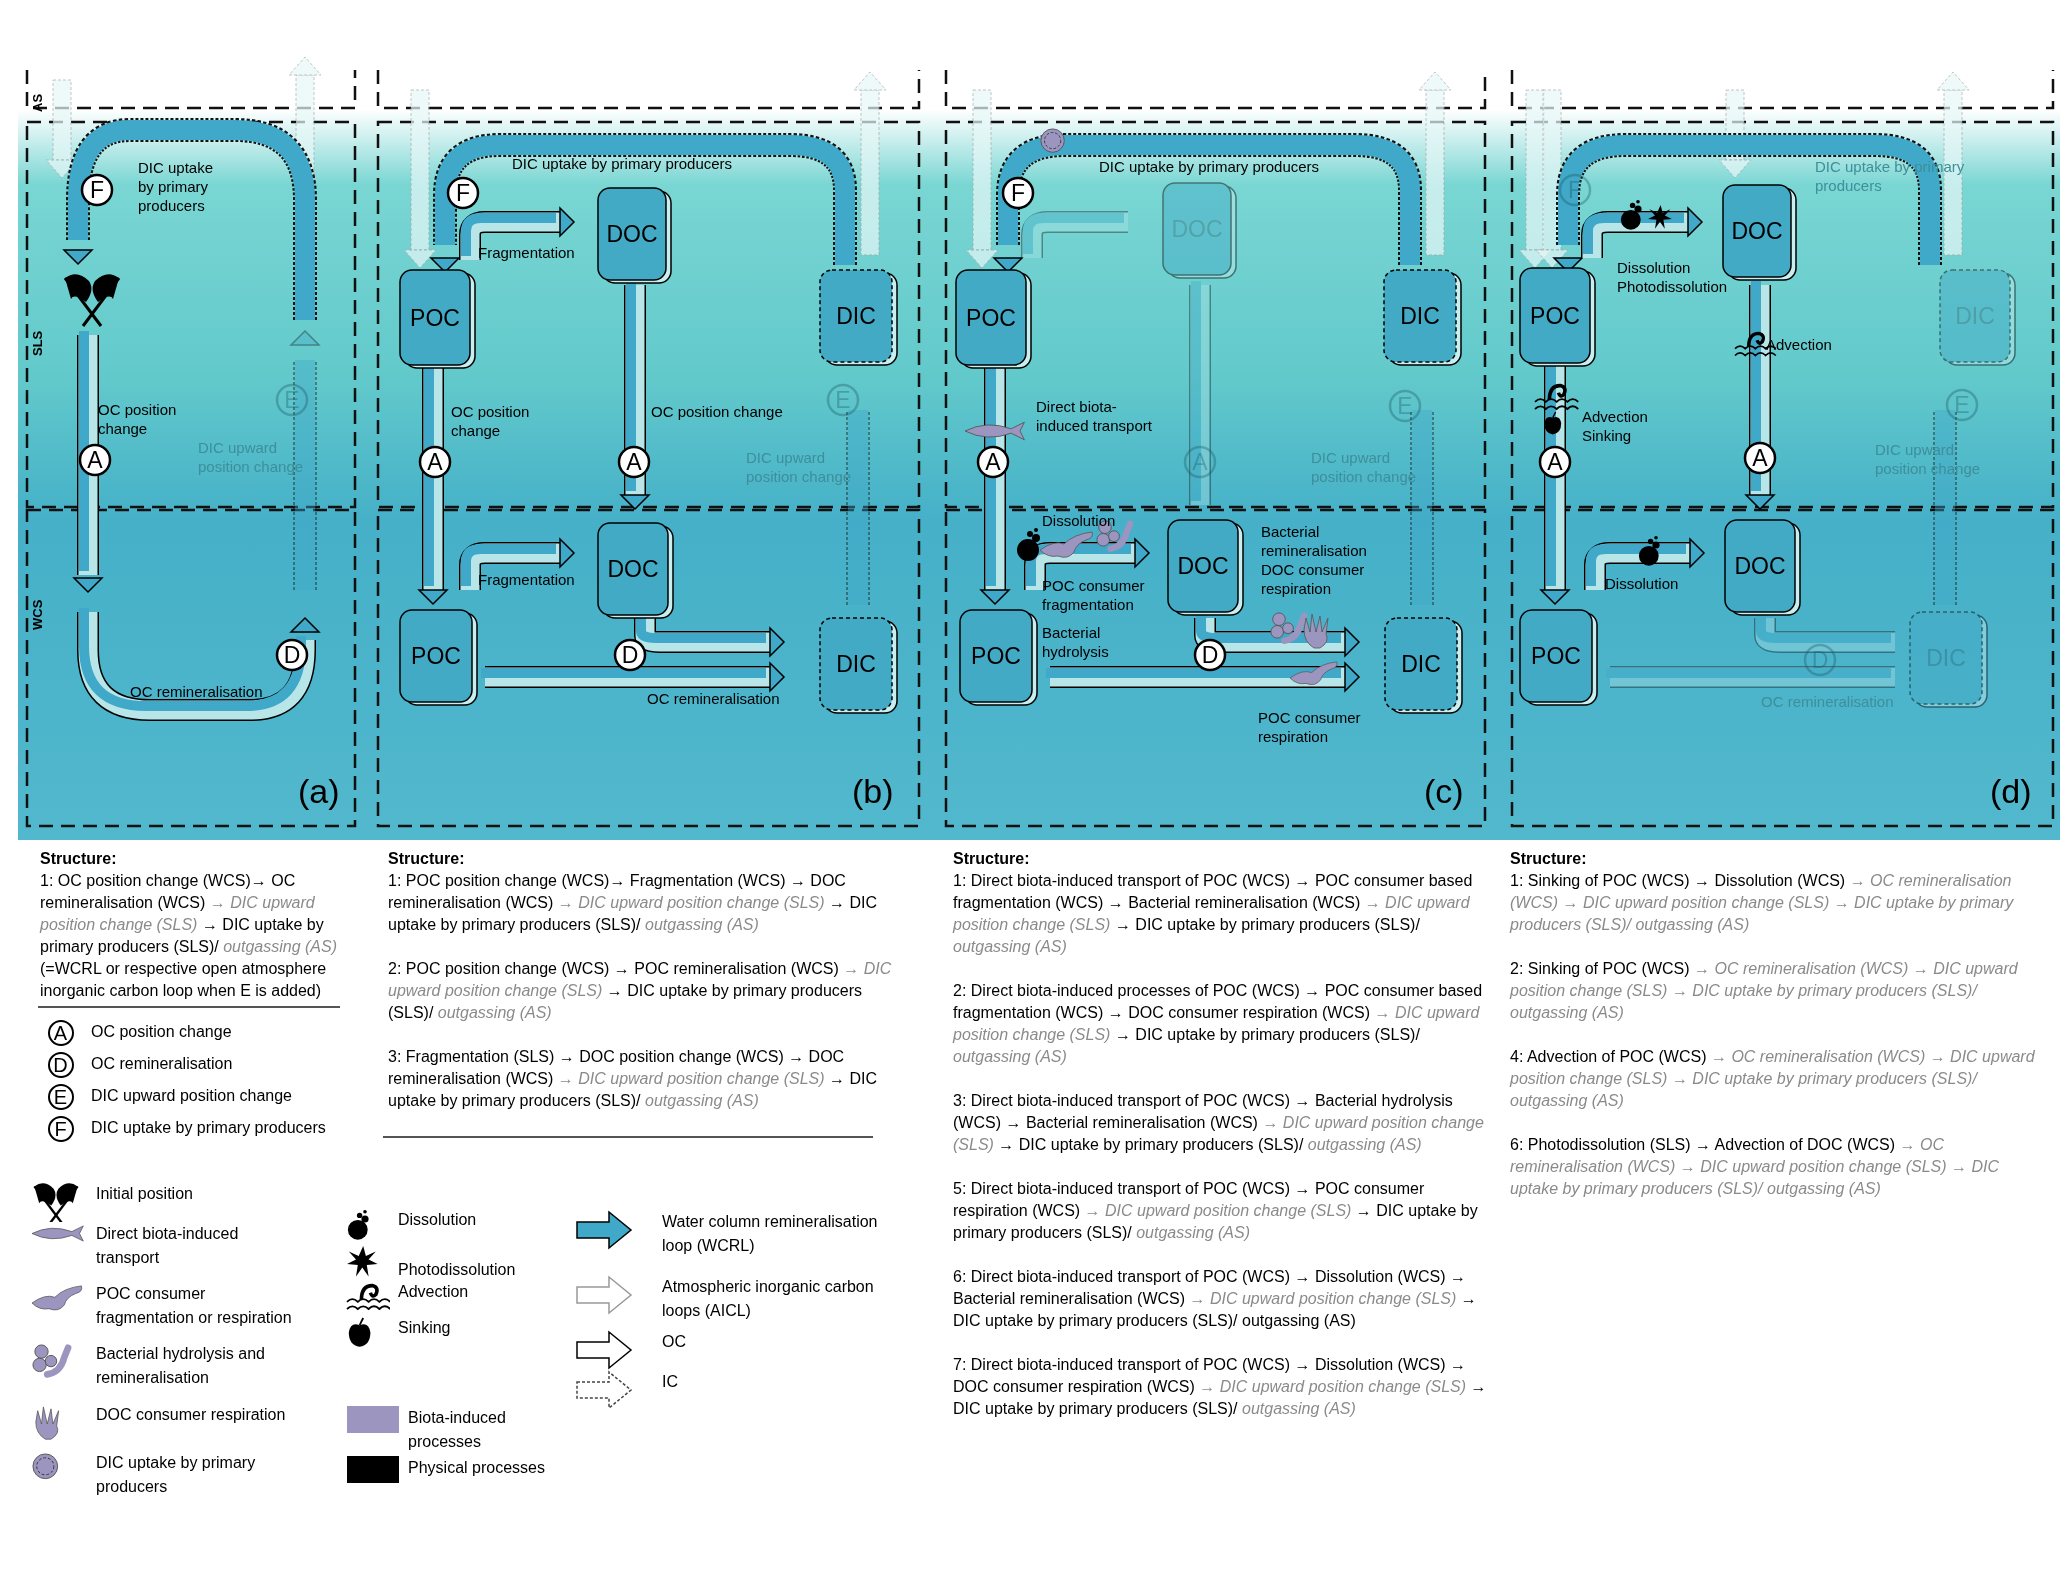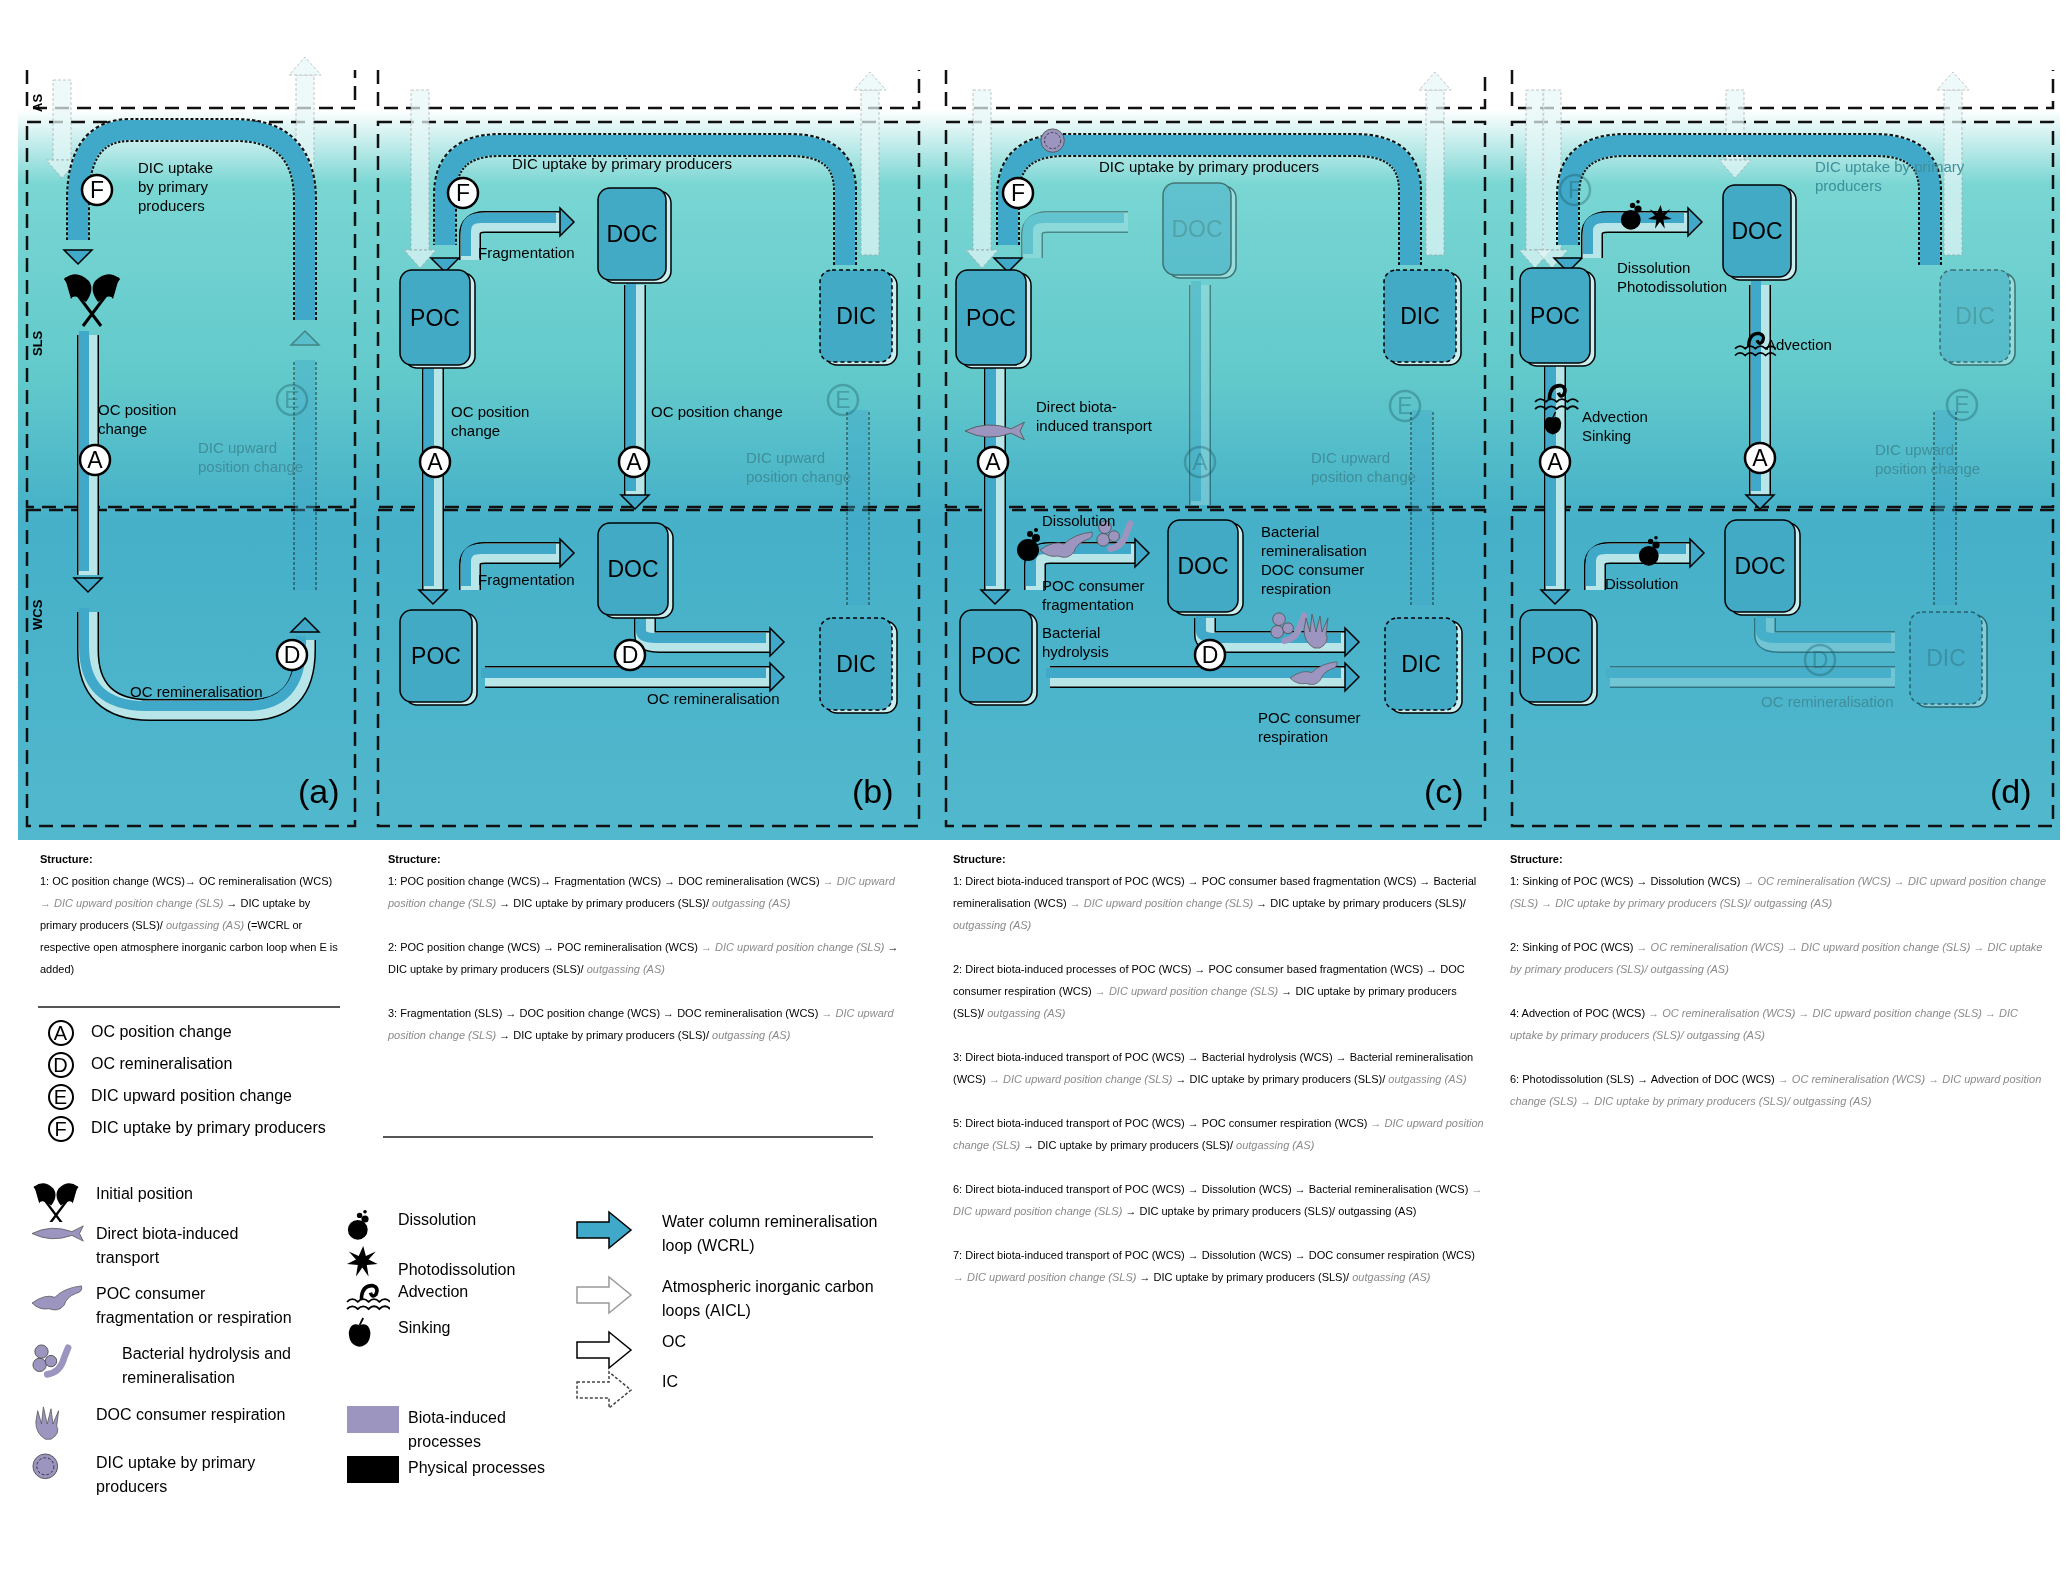--- a/index.html
+++ b/index.html
@@ -12,21 +12,21 @@
   #title-c { left: 930px; width: 555px; }
   #title-d { left: 1495px; width: 560px; }
 
   #ocean { position: absolute; left: 0; top: 0; width: 2067px; height: 840px; }
 
   .txt { position: absolute; font-size: 15px; line-height: 19px; color: #000; }
   .faint { color: #3e8f99; }
   .panel-letter { position: absolute; font-size: 34px; }
   .zone-label { position: absolute; font-size: 13px; font-weight: bold; transform: rotate(-90deg); transform-origin: left top; }
 
-  .structure { position: absolute; top: 848px; font-size: 11px; line-height: 22px; }
+  .structure { position: absolute; top: 848px; font-size: 16px; line-height: 22px; }
   .structure .hdr { font-weight: bold; }
   .structure p { margin-bottom: 22px; }
   .structure .g { color: #8a8a8a; font-style: italic; }
 
   #struct-a { left: 40px; width: 305px; }
   #struct-b { left: 388px; width: 520px; }
   #struct-c { left: 953px; width: 535px; }
   #struct-d { left: 1510px; width: 540px; }
 
   .divider { position: absolute; height: 2px; background: #555; }
@@ -661,21 +661,21 @@
       <span class="ico" style="width: 58px;">
         <svg width="58" height="40">
           <g transform="translate(2,2) scale(0.95)">
             <circle cx="10" cy="8" r="7" fill="#9c95c0" stroke="#555"></circle>
             <circle cx="8" cy="22" r="7" fill="#9c95c0" stroke="#555"></circle>
             <circle cx="20" cy="18" r="6" fill="#9c95c0" stroke="#555"></circle>
             <path d="M16,32 Q30,30 34,14 L38,4" fill="none" stroke="#9c95c0" stroke-width="7" stroke-linecap="round"></path>
           </g>
         </svg>
       </span>
-      <span class="lbl" style="width: 210px; margin-left: 26px;">Bacterial hydrolysis and remineralisation</span>
+      <span class="lbl" style="width: 210px;">Bacterial hydrolysis and remineralisation</span>
     </div>
     <div class="legend-row" style="left: 30px; top: 1403px;">
       <span class="ico" style="width: 58px;">
         <svg width="58" height="40">
           <g transform="translate(2,2) scale(0.95)">
             <path d="M14,36 Q4,30 4,18 L6,6 L10,20 L12,2 L16,20 L20,4 L22,20 L28,6 L26,22 Q30,30 20,36 Z" fill="#9c95c0" stroke="#555" stroke-width="0.8"></path>
           </g>
         </svg>
       </span>
       <span class="lbl" style="width: 210px;">DOC consumer respiration</span>

